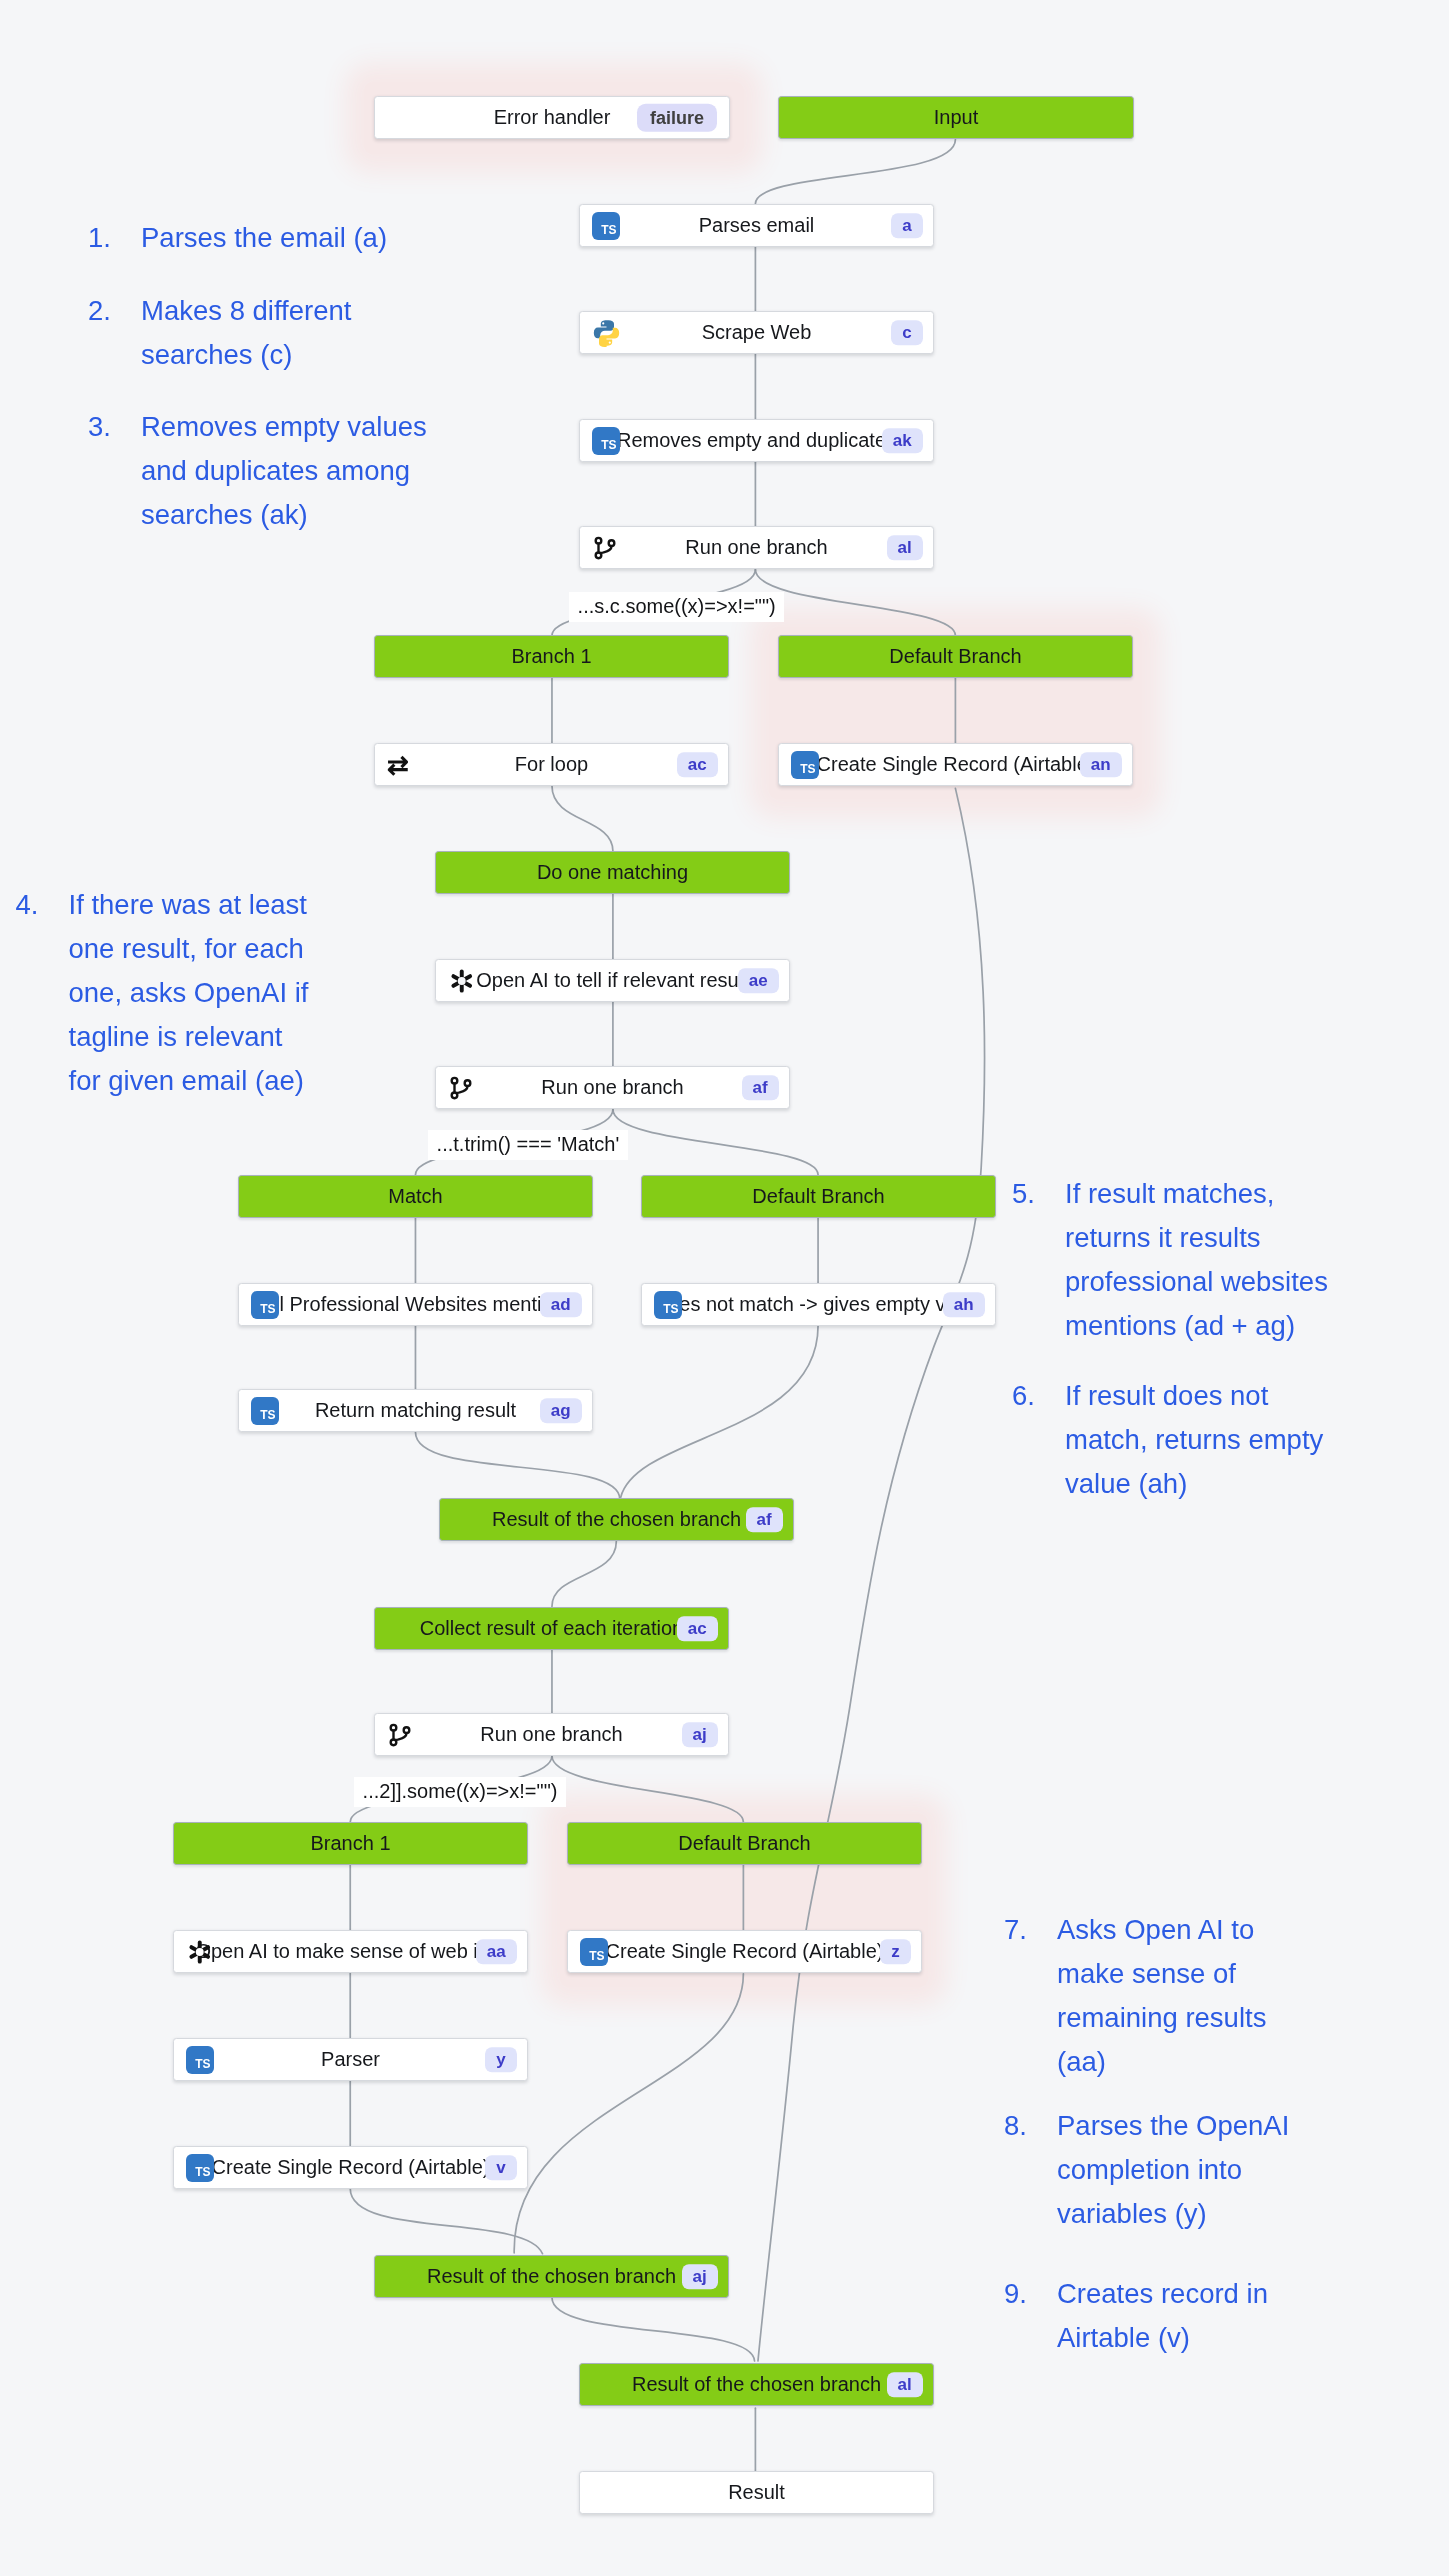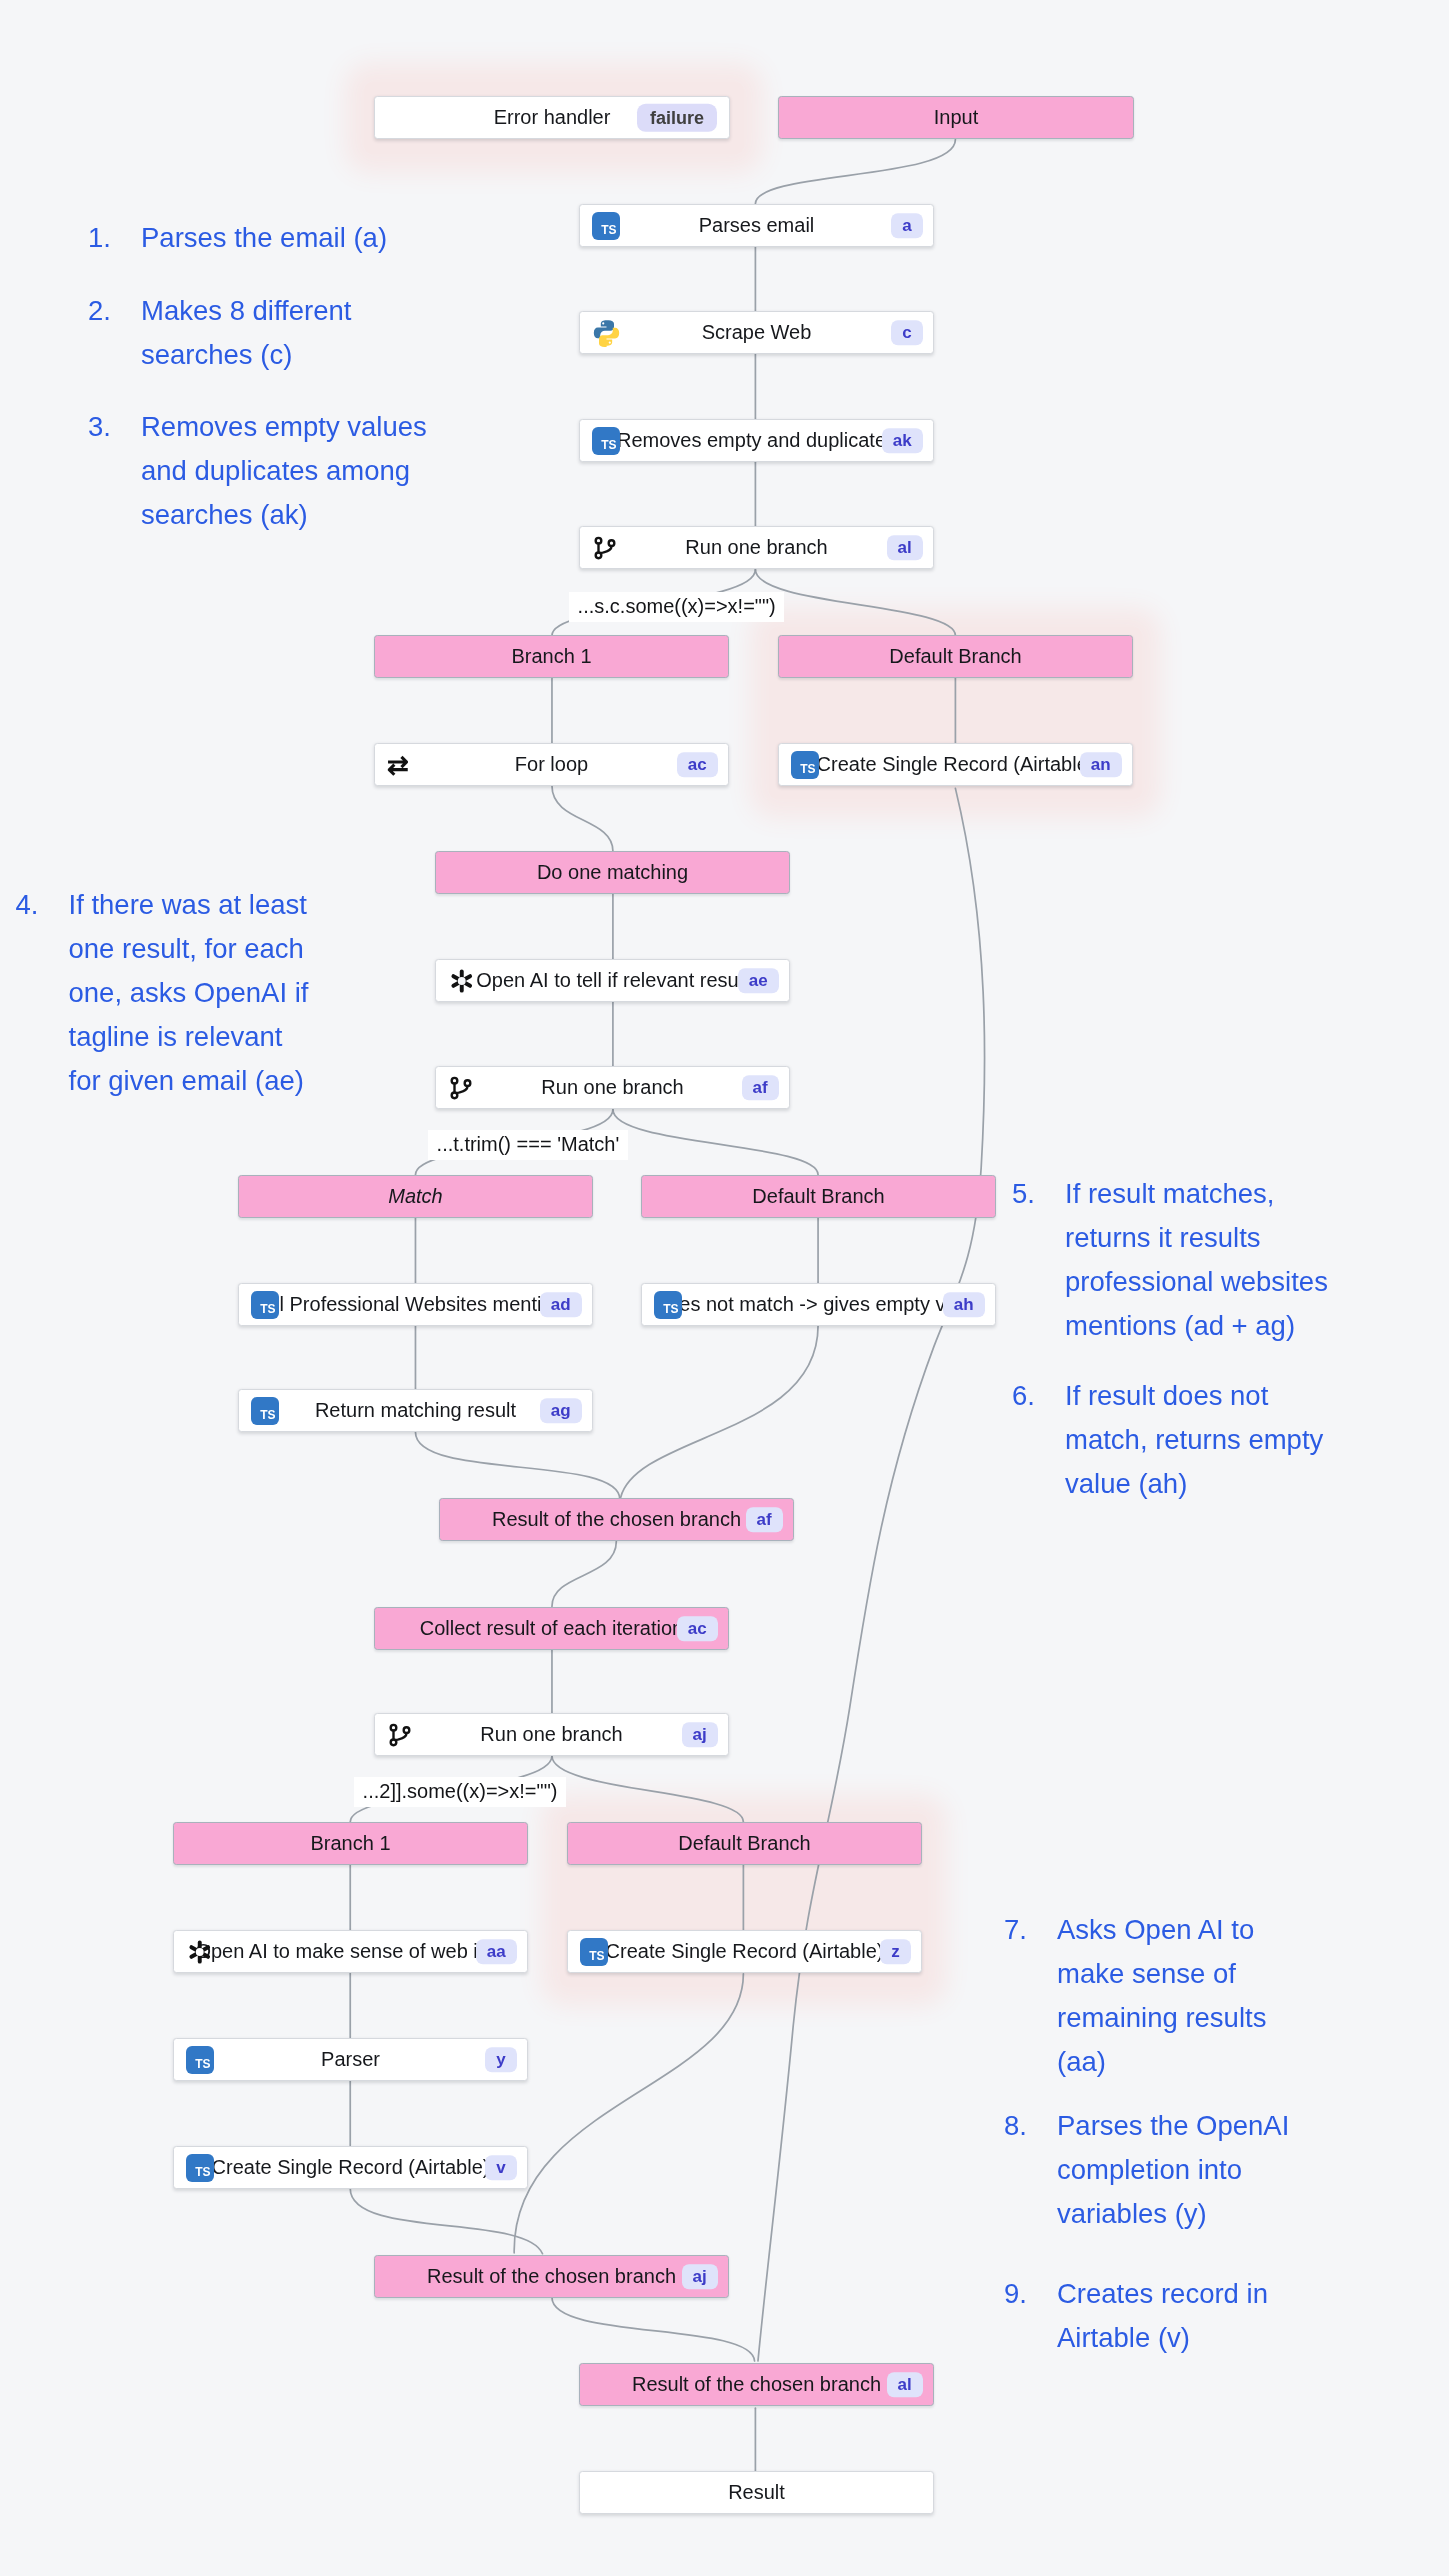--- a/index.html
+++ b/index.html
@@ -3,21 +3,21 @@
 <meta charset="utf-8">
 <style>
   html,body{margin:0;padding:0;background:#f5f6f8;}
   .canvas{position:relative;width:1449px;height:2576px;background:#f5f6f8;overflow:hidden;
           font-family:"Liberation Sans",sans-serif;}
   .halo{position:absolute;background:#f6e8e8;box-shadow:0 0 24px 19px #f6e8e8;border-radius:8.6px;}
   .edges{position:absolute;left:0;top:0;}
   .node{position:absolute;width:355px;height:43px;display:flex;align-items:center;
         justify-content:center;border-radius:3.4px;box-sizing:border-box;}
   .node.white{background:#ffffff;border:0.9px solid #d6d9de;box-shadow:0 1.7px 3.4px rgba(20,30,40,.14);text-align:center;}
-  .node.gray{background:#f9a8d4;border:1.7px solid #a8b2bc;box-shadow:0 1.7px 2.6px rgba(20,30,40,.10);}
+  .node.gray{background:#84cc16;border:1.7px solid #a8b2bc;box-shadow:0 1.7px 2.6px rgba(20,30,40,.10);}
   .node .label{font-size:20px;color:#16181c;white-space:nowrap;}
   .node .badge{position:absolute;right:10.3px;top:50%;transform:translateY(-50%);
         background:#dfe3fb;color:#3d3cc8;font-weight:bold;font-size:17px;
         padding:4.3px 11px;border-radius:6.9px;line-height:1;}
   .node .iconbox{position:absolute;left:12px;top:50%;transform:translateY(-50%);
         display:flex;align-items:center;justify-content:center;}
   .ts{width:28px;height:28px;background:#3178c6;border-radius:6px;color:#fff;
       font-size:12px;font-weight:bold;display:flex;align-items:flex-end;
       justify-content:flex-end;padding:0 3.4px 2.6px 0;box-sizing:border-box;}
   .loopglyph{font-size:26px;color:#111;font-weight:bold;line-height:1;}
@@ -180,21 +180,21 @@
           <circle cx="18" cy="7.5" r="2.6"></circle>
           <path d="M18 10.3 C18 15 12 15.5 8.8 16.6"></path>
       </svg>
     </span>
     <span class="label">Run one branch</span>
     <span class="badge">af</span>
   </div>
 
   <div class="cond" style="left:428px;top:1130px;">...t.trim() === 'Match'</div>
 
-  <div class="node gray" style="left:238px;top:1175px;font-style:italic;">
+  <div class="node gray" style="left:238px;top:1175px;">
     <span class="label">Match</span>
   </div>
   <div class="node gray" style="left:641px;top:1175px;">
     <span class="label">Default Branch</span>
   </div>
 
   <div class="node white" style="left:238px;top:1283px;">
     <span class="iconbox">
         <span class="ts">TS</span>
       </span>

